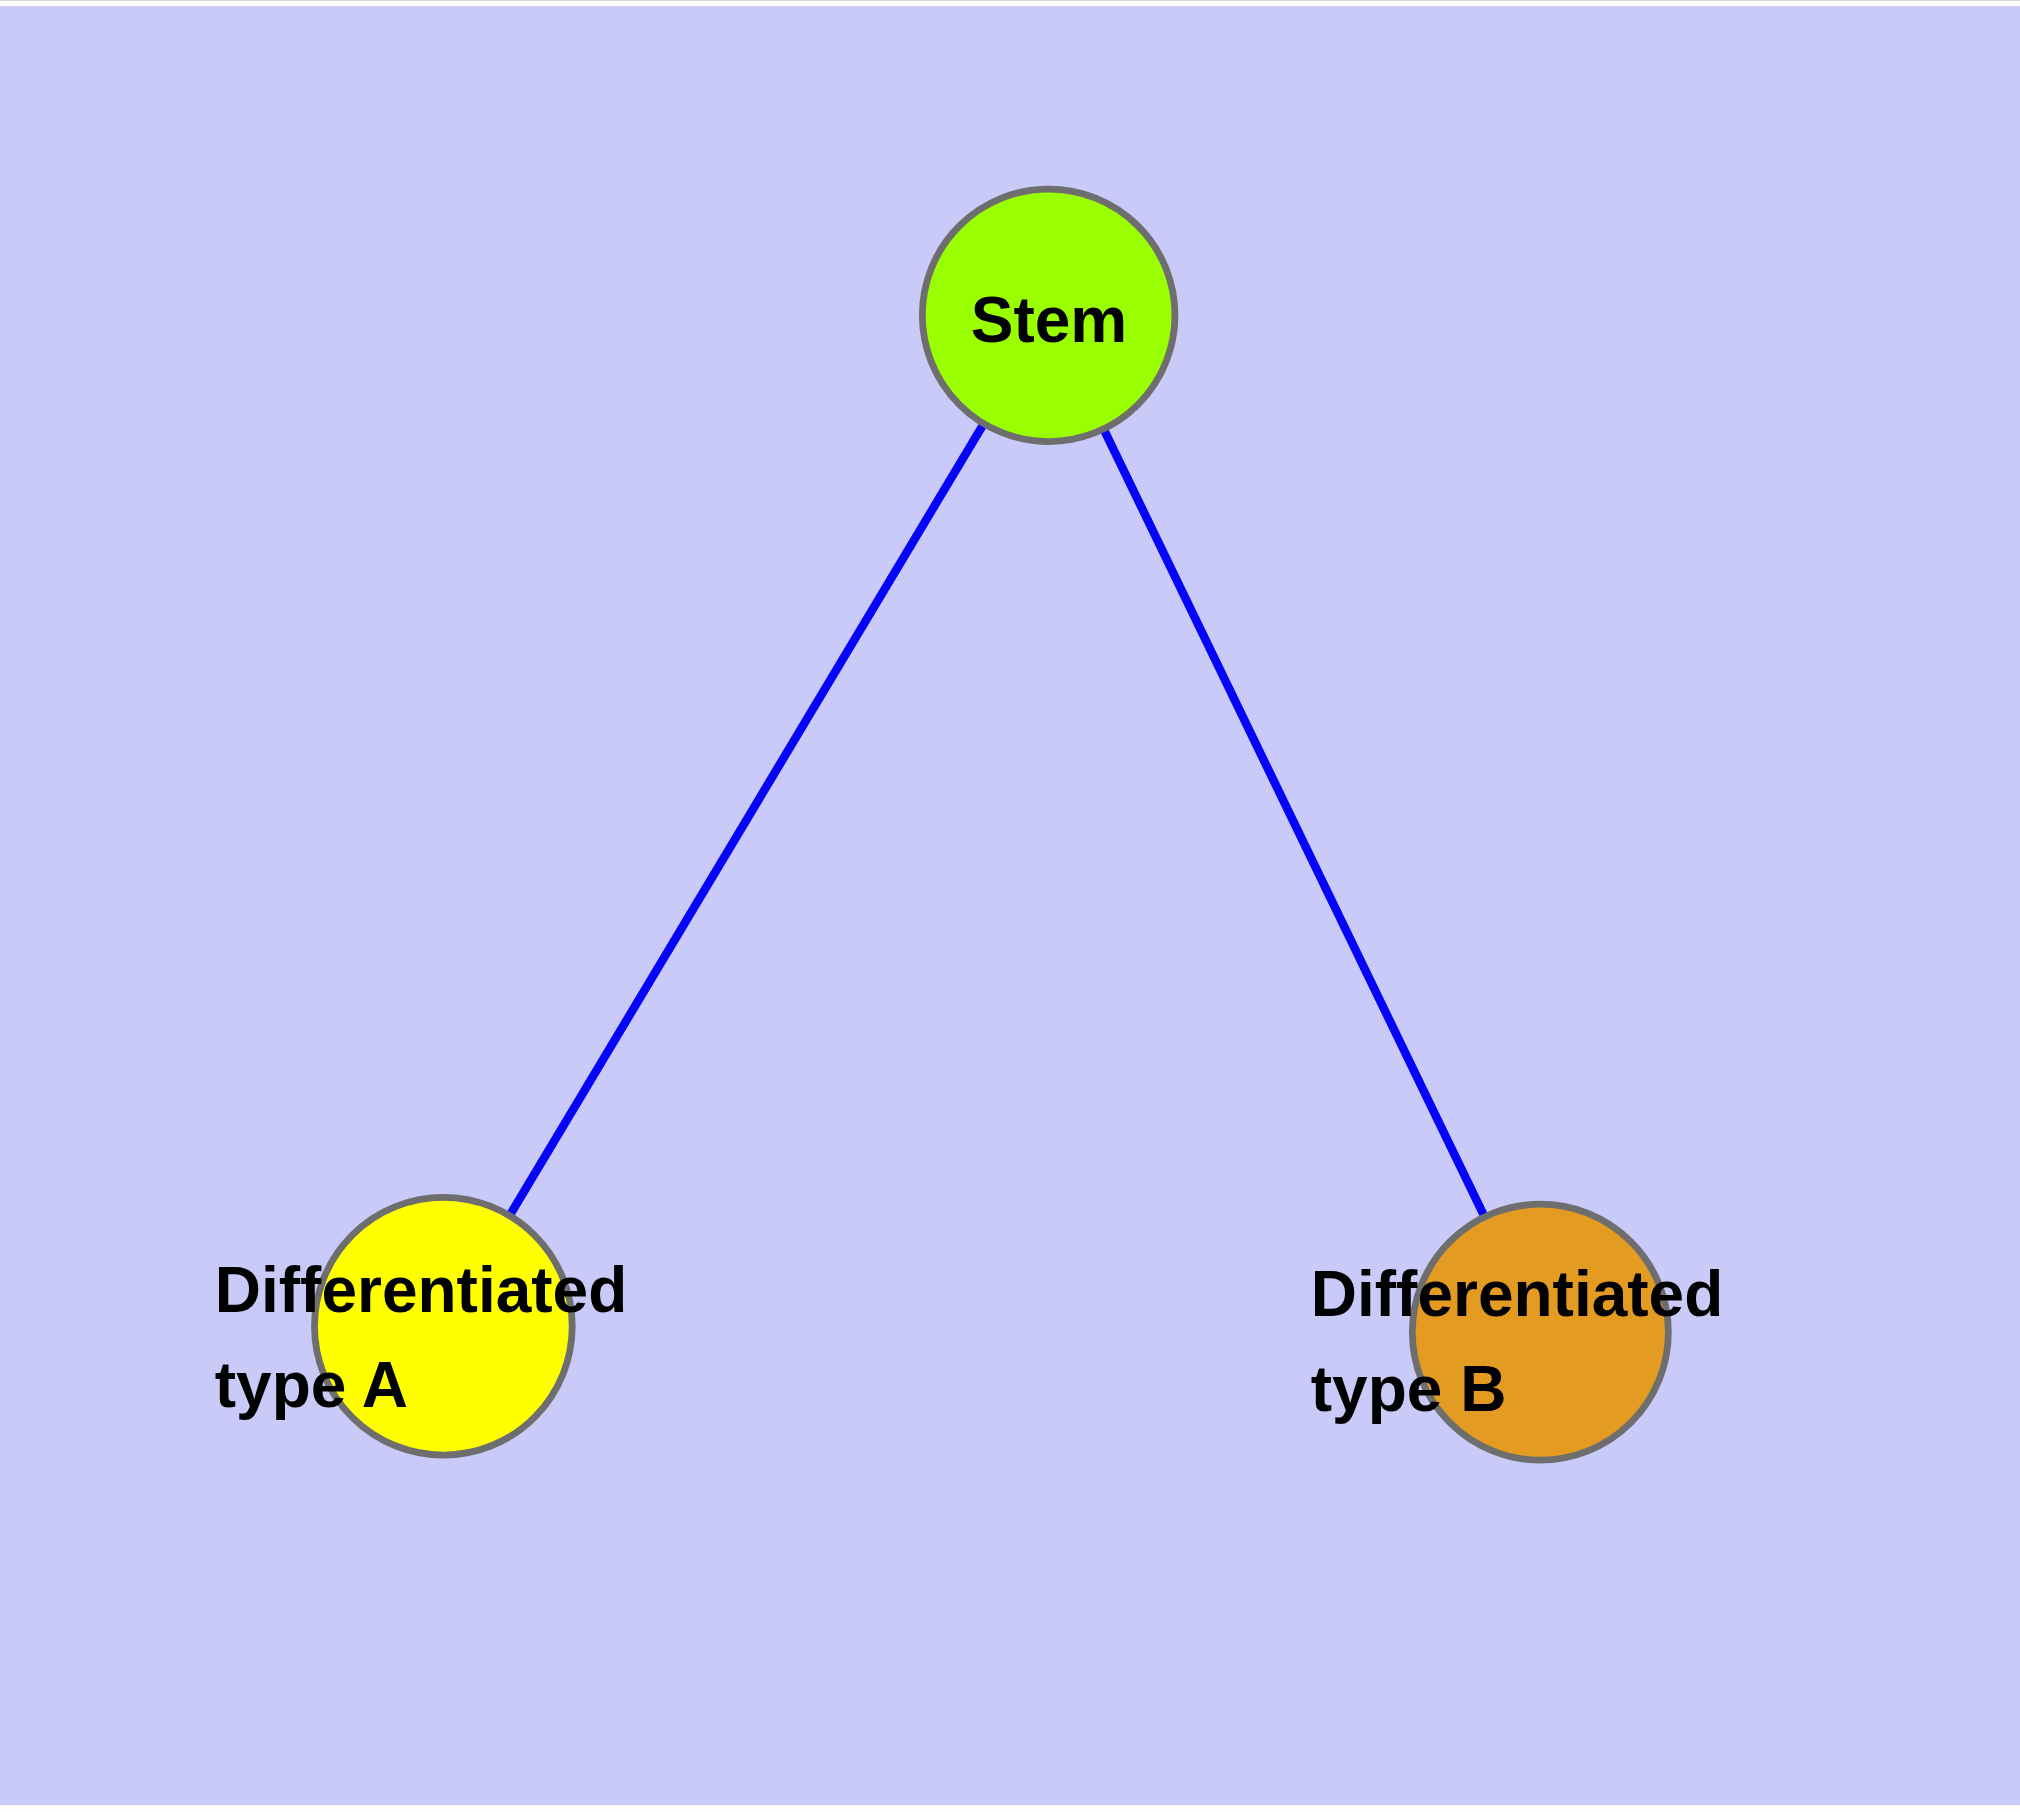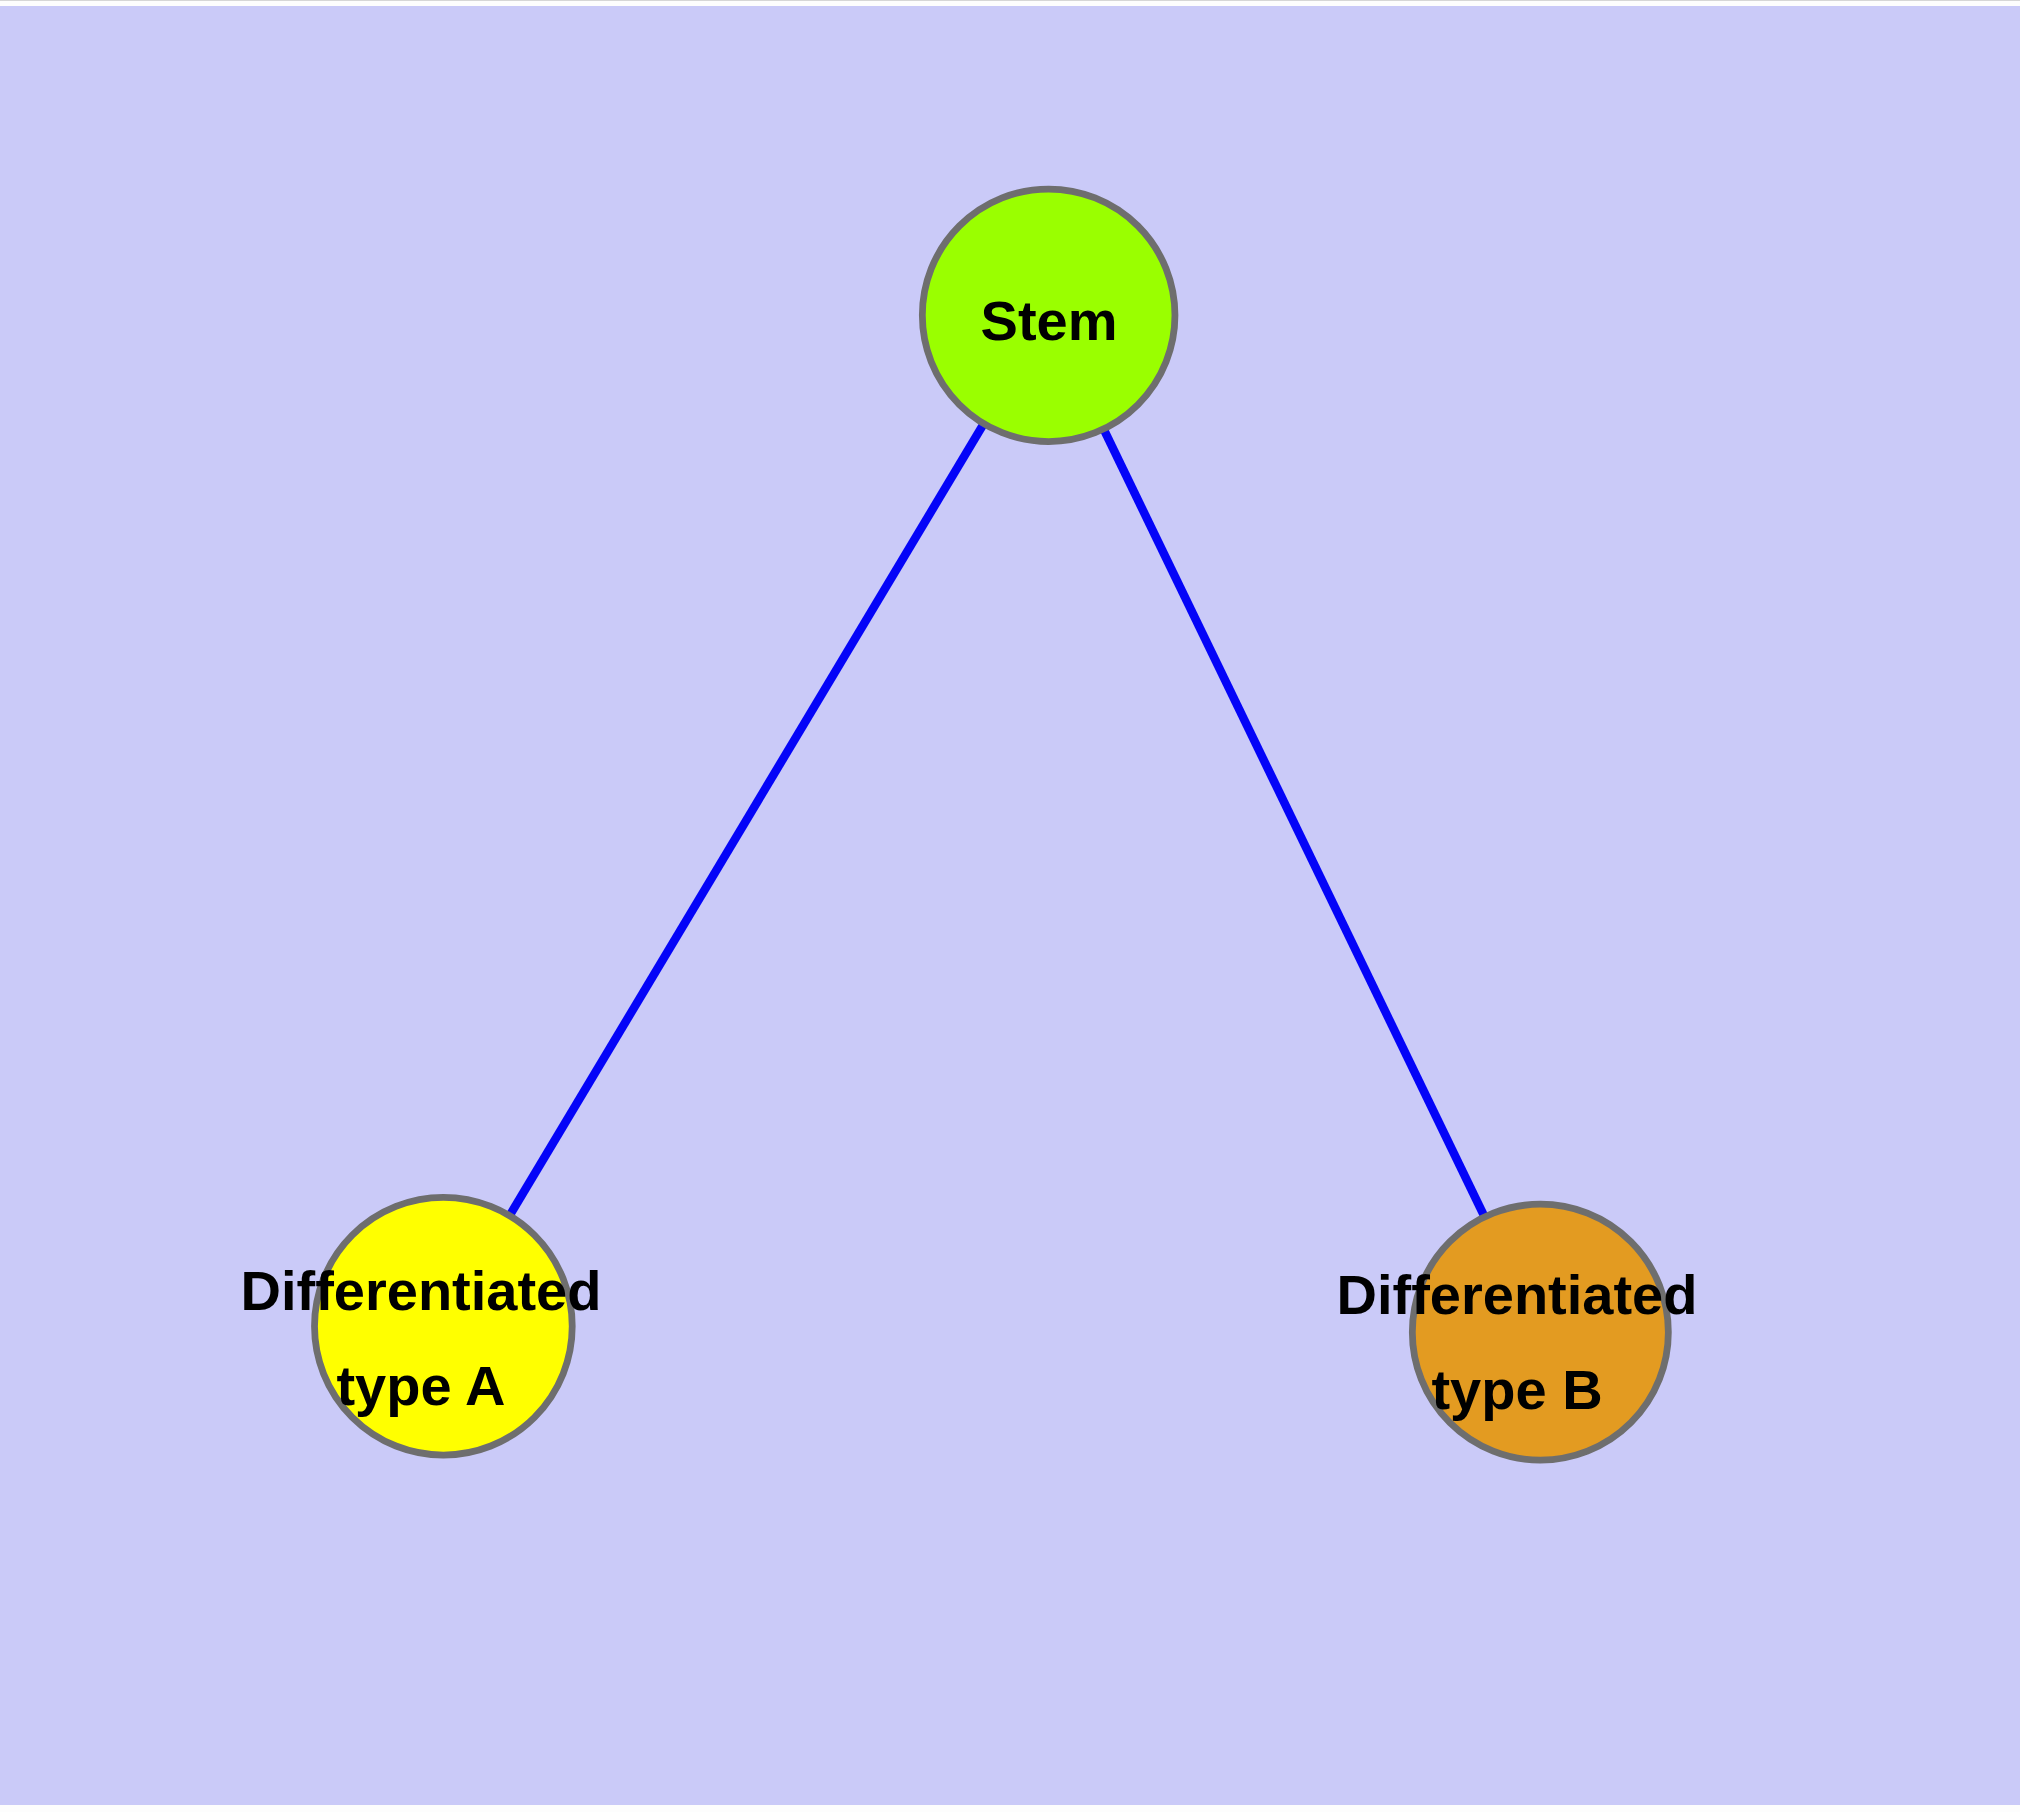--- a/index.html
+++ b/index.html
@@ -48,25 +48,25 @@
   .graph-edge {
     stroke-width: 10;
     stroke-linecap: butt;
   }
   .node-circle {
     stroke-width: 8;
   }
   .node-label {
     position: absolute;
     transform: translate(-50%, -50%);
-    font-size: 56px;
+    font-size: 64px;
     line-height: 95px;
     font-weight: 700;
     color: #000000;
-    text-align: center;
+    text-align: left;
     white-space: pre-line;
     letter-spacing: 0px;
   }
 </style>
 </head>
 <body>
 
 <div id="canvas">
 
   <div id="plot-area">

